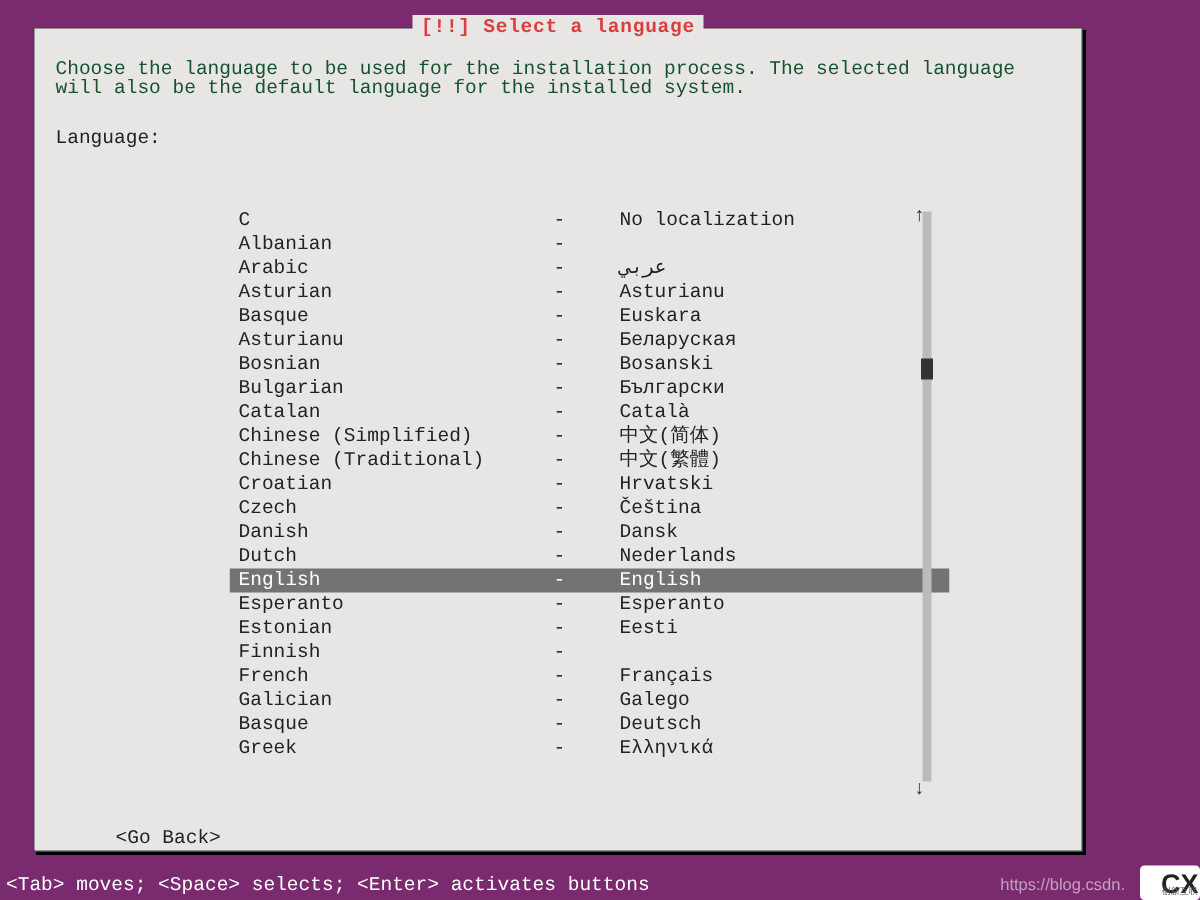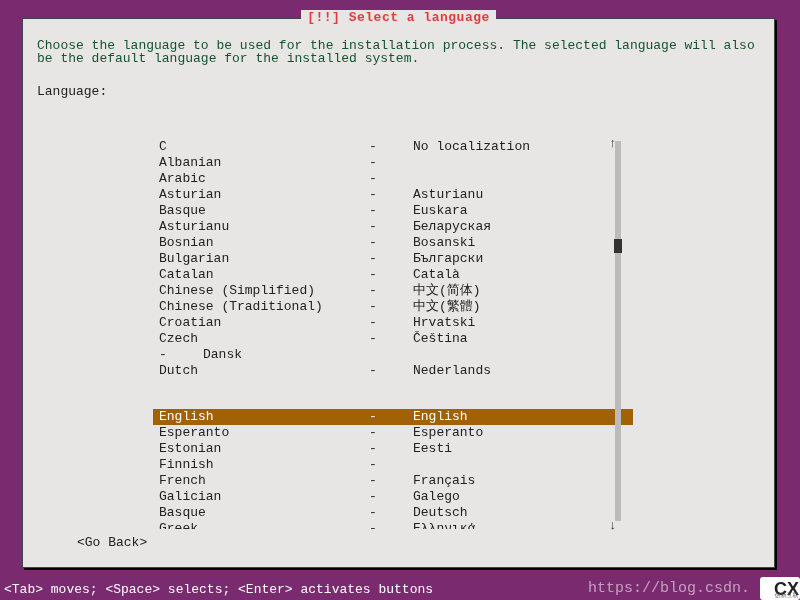--- a/index.html
+++ b/index.html
@@ -10,21 +10,21 @@
     font-family: "Courier New", monospace;
     font-size: 13px;
     line-height: 1.0;
     overflow: hidden;
     position: relative;
   }
   .dialog {
     position: absolute;
     left: 22px;
     top: 18px;
-    width: 753px;
+    width: 700px;
     height: 550px;
     border: 1px solid #444;
     background: #e8e6e4;
     box-shadow: 2px 2px 0 #000;
   }
   .dialog-title {
     position: absolute;
     top: -8px;
     left: 0;
     right: 0;
@@ -53,23 +53,22 @@
   }
   .lang-row {
     display: flex;
     padding: 0 6px;
     line-height: 16px;
     height: 16px;
     color: #222;
     cursor: pointer;
   }
   .lang-row.selected {
-    background: #a16207;
+    background: #737373;
     color: #fff;
-    margin-top: 30px;
   }
   .col-a { width: 210px; white-space: pre; }
   .col-b { width: 44px; white-space: pre; }
   .col-c { flex: 1; white-space: pre; }
   .scroll-track {
     position: absolute;
     left: 592px;
     top: 122px;
     width: 6px;
     height: 380px;
@@ -86,37 +85,37 @@
     position: absolute;
     left: 591px;
     top: 220px;
     width: 8px;
     height: 14px;
     background: #333;
   }
   .go-back {
     position: absolute;
     left: 54px;
-    bottom: 18px;
+    bottom: 2px;
     color: #222;
     cursor: pointer;
   }
   .footer-hint {
     position: absolute;
     left: 4px;
     bottom: 4px;
     color: #fff;
   }
   .watermark {
     position: absolute;
     right: 50px;
     bottom: 4px;
     color: rgba(255,255,255,0.55);
-    font-family: Liberation Mono, monospace;
-    font-size: 15px;
+    font-family: Liberation Sans, sans-serif;
+    font-size: 11px;
   }
   .logo {
     position: absolute;
     right: 0px;
     bottom: 0px;
     width: 40px;
     height: 23px;
     background: #fff;
     border-radius: 3px;
     display: flex;
@@ -153,20 +152,21 @@
         <span class="col-b">-</span>
         <span class="col-c">No localization</span>
       </div>
       <div class="lang-row">
         <span class="col-a">Albanian</span>
         <span class="col-b">-</span>
       </div>
       <div class="lang-row">
         <span class="col-a">Arabic</span>
         <span class="col-b">-</span>
+        <span class="col-c">عربي</span>
       </div>
       <div class="lang-row">
         <span class="col-a">Asturian</span>
         <span class="col-b">-</span>
         <span class="col-c">Asturianu</span>
       </div>
       <div class="lang-row">
         <span class="col-a">Basque</span>
         <span class="col-b">-</span>
         <span class="col-c">Euskara</span>
@@ -205,20 +205,21 @@
         <span class="col-a">Croatian</span>
         <span class="col-b">-</span>
         <span class="col-c">Hrvatski</span>
       </div>
       <div class="lang-row">
         <span class="col-a">Czech</span>
         <span class="col-b">-</span>
         <span class="col-c">Čeština</span>
       </div>
       <div class="lang-row">
+        <span class="col-a">Danish</span>
         <span class="col-b">-</span>
         <span class="col-c">Dansk</span>
       </div>
       <div class="lang-row">
         <span class="col-a">Dutch</span>
         <span class="col-b">-</span>
         <span class="col-c">Nederlands</span>
       </div>
       <div class="lang-row selected">
         <span class="col-a">English</span>

